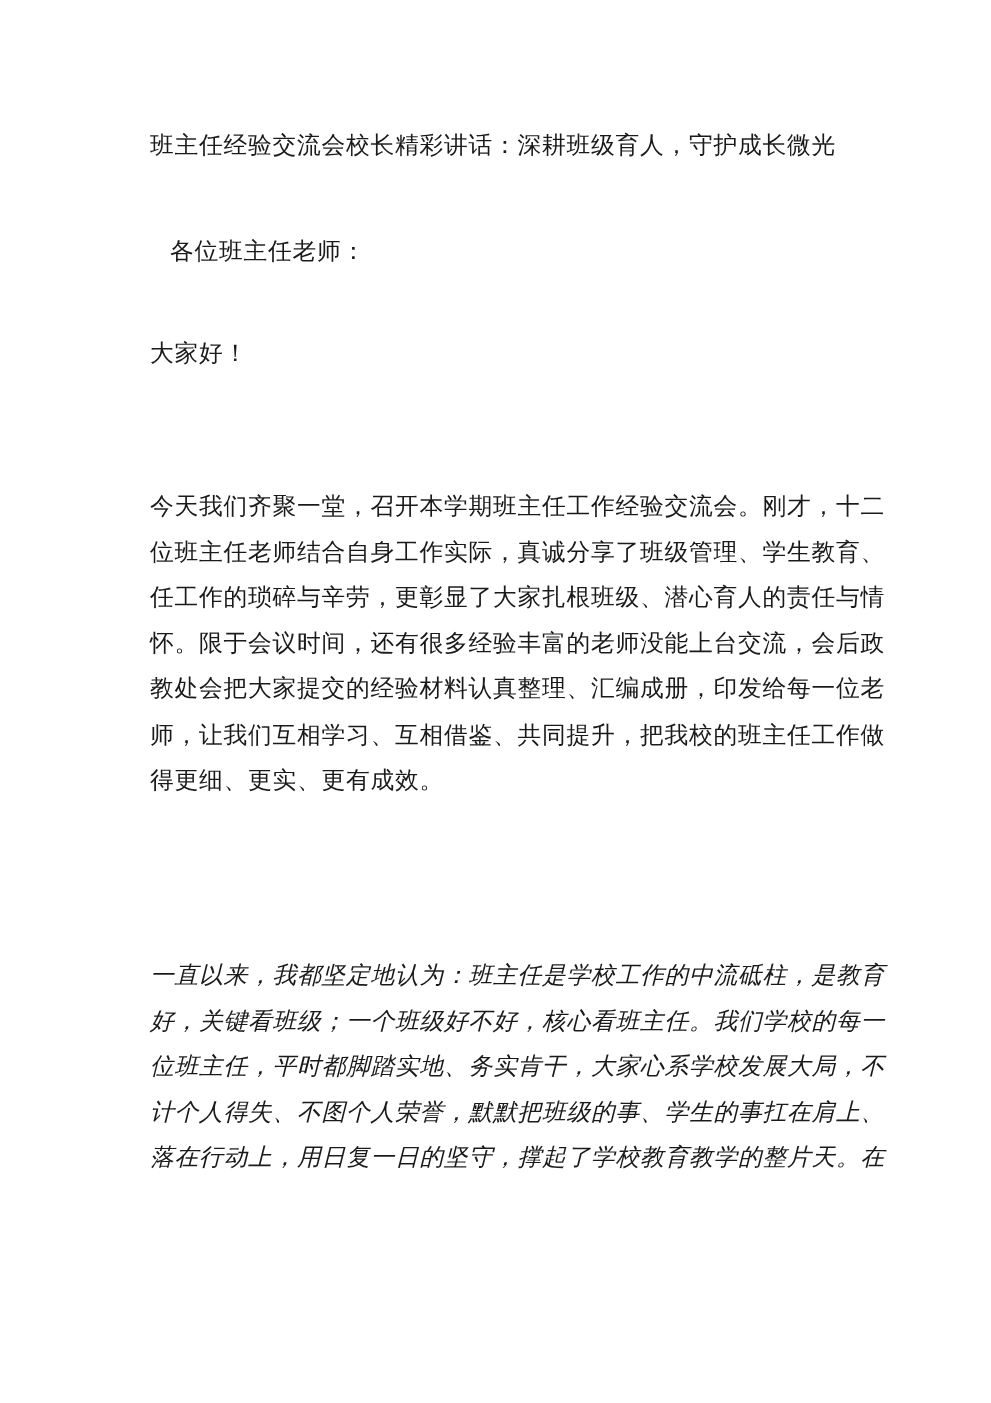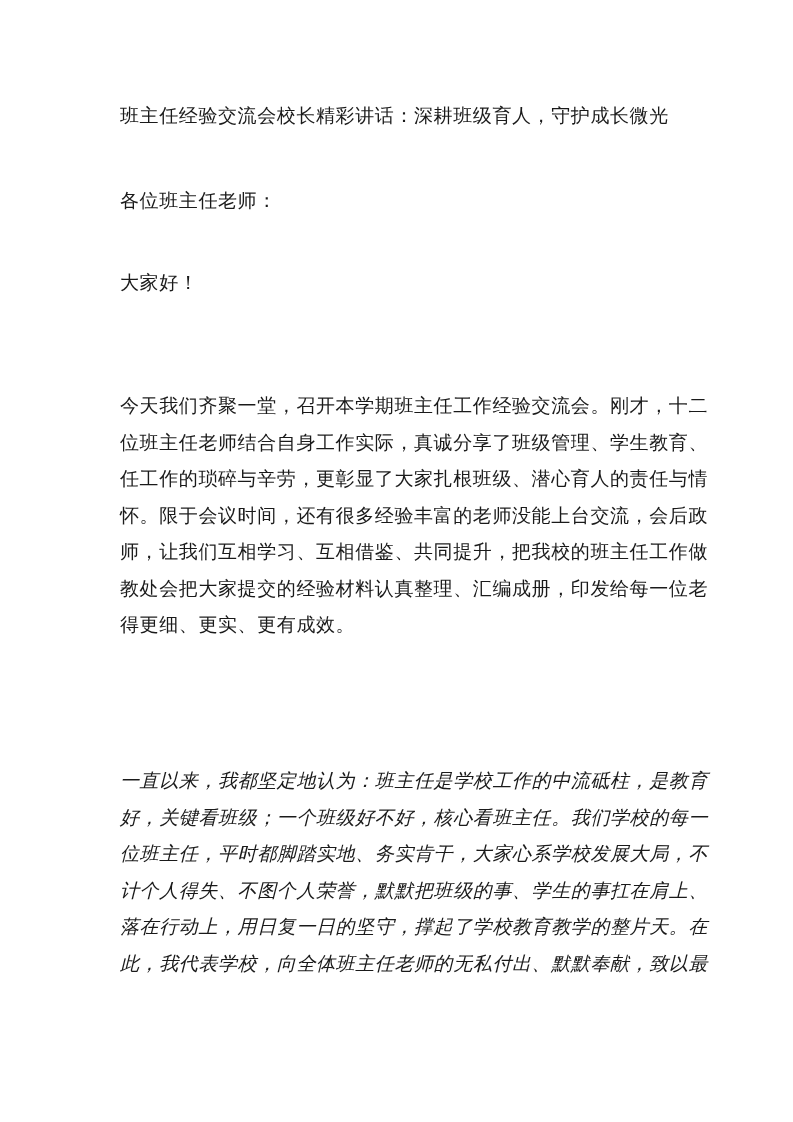--- a/index.html
+++ b/index.html
@@ -1,46 +1,45 @@
 <!DOCTYPE html>
 <html><head>
 <meta charset="utf-8">
 <style>
   html, body { margin: 0; padding: 0; background: #ffffff; }
   body { width: 793px; height: 1122px; position: relative; overflow: hidden;
          font-family: "DejaVu Serif", "Liberation Serif", serif; color: #1a1a1a; }
   .page { position: absolute; left: 0; top: 0; width: 793px; height: 814px; background: #fff; }
   .line-block { position: absolute; left: 120px; width: 560px; font-size: 19px; letter-spacing: 0.6px; }
   .title { top: 103px; white-space: nowrap; }
-  .greeting { top: 188px; white-space: nowrap; }
+  .greeting { top: 188px; white-space: nowrap; margin-left: 16px; }
   .hello { top: 270px; white-space: nowrap; }
   .para { line-height: 36.5px; text-align: justify; margin-top: 40px; }
   .p1 { top: 347px; }
   .p2 { top: 722px; font-style: italic; }
   .para .ln { display: block; white-space: nowrap; height: 36.5px; }
 </style>
 </head>
 <body>
 
 <div class="page">
   <div class="line-block title">班主任经验交流会校长精彩讲话：深耕班级育人，守护成长微光</div>
   <div class="line-block greeting">各位班主任老师：</div>
   <div class="line-block hello">大家好！</div>
 
   <div class="line-block para p1">
     <span class="ln">今天我们齐聚一堂，召开本学期班主任工作经验交流会。刚才，十二</span>
     <span class="ln">位班主任老师结合自身工作实际，真诚分享了班级管理、学生教育、</span>
     <span class="ln">任工作的琐碎与辛劳，更彰显了大家扎根班级、潜心育人的责任与情</span>
     <span class="ln">怀。限于会议时间，还有很多经验丰富的老师没能上台交流，会后政</span>
+    <span class="ln">教处会把大家提交的经验材料认真整理、汇编成册，印发给每一位老</span>
     <span class="ln">师，让我们互相学习、互相借鉴、共同提升，把我校的班主任工作做</span>
-    <span class="ln">教处会把大家提交的经验材料认真整理、汇编成册，印发给每一位老</span>
     <span class="ln">得更细、更实、更有成效。</span>
   </div>
 
   <div class="line-block para p2">
     <span class="ln">一直以来，我都坚定地认为：班主任是学校工作的中流砥柱，是教育</span>
     <span class="ln">好，关键看班级；一个班级好不好，核心看班主任。我们学校的每一</span>
     <span class="ln">位班主任，平时都脚踏实地、务实肯干，大家心系学校发展大局，不</span>
     <span class="ln">计个人得失、不图个人荣誉，默默把班级的事、学生的事扛在肩上、</span>
     <span class="ln">落在行动上，用日复一日的坚守，撑起了学校教育教学的整片天。在</span>
-    <span class="ln">此，我代表学校，向全体班主任老师的无私付出、默默奉献，致以最</span>
   </div>
 </div>
 
 </body></html>

